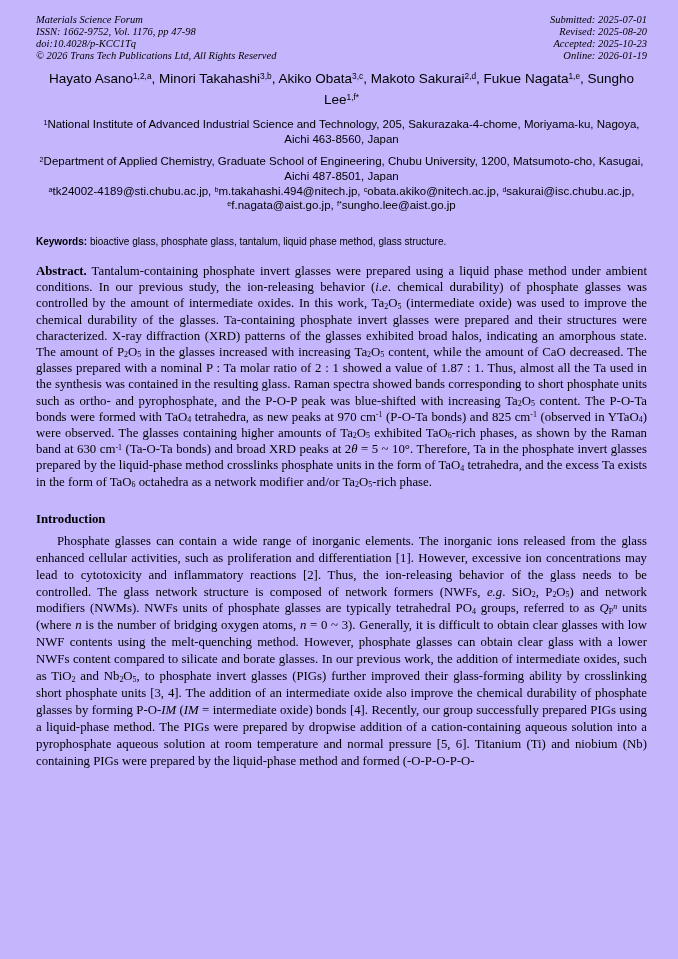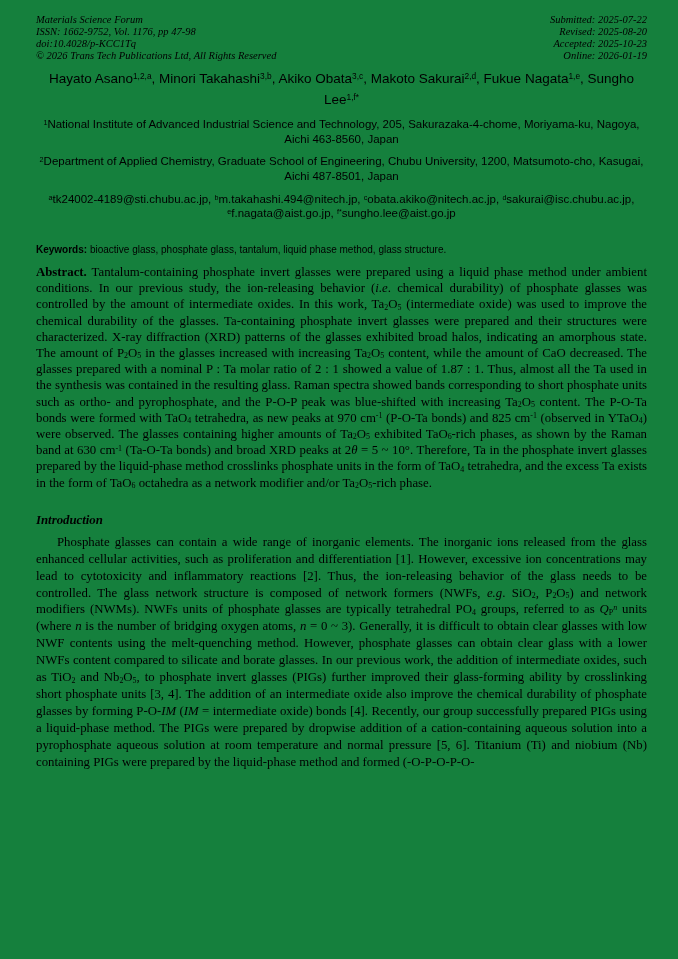--- a/index.html
+++ b/index.html
@@ -1,21 +1,21 @@
 <!DOCTYPE html>
 <html><head>
 <meta charset="utf-8">
 <style>
   html,body{margin:0;padding:0;background:#ffffff;}
   .page{
     position:relative;
     width:678px;height:959px;
     box-sizing:border-box;
     padding:14px 31px 0 36px;
-    background:#15803d;
+    background:#c4b5fd;
     color:#000;
     overflow:hidden;
     font-family:"Liberation Serif","DejaVu Serif",serif;
   }
   
   .pub-header{
     display:flex;justify-content:space-between;align-items:flex-start;
     font-family:"Liberation Serif","DejaVu Serif",serif;
     font-style:italic;font-size:10.5px;line-height:12px;
   }
@@ -30,36 +30,35 @@
   }
   .authors{
     margin-top:6px;
     font-size:13.5px;line-height:21px;text-align:center;
   }
   .affiliation{
     margin-top:7px;
     font-size:11.5px;line-height:15px;text-align:center;
   }
   .emails{
-    margin-top:8px;
     font-size:11.5px;line-height:14px;text-align:center;
   }
   .keywords{
     margin-top:22px;
     font-size:10px;line-height:15px;text-align:left;
   }
   
   p.abstract{
-    margin:7px 0 0 0;
+    margin:14px 0 0 0;
     font-size:12.8px;line-height:16.2px;
     text-align:justify;
   }
   h2.section-heading{
     margin:21px 0 0 0;
-    font-size:12.8px;font-weight:700;line-height:16px;font-style:italic;
+    font-size:12.8px;font-weight:700;line-height:16px;
   }
   p.body-par{
     margin:6px 0 0 0;
     font-size:12.8px;line-height:16.9px;
     text-align:justify;
   }
   p.body-par.indent{text-indent:21px;}
   
   .rt-b{font-weight:700;}
   .rt-i{font-style:italic;}
@@ -73,21 +72,21 @@
 <div class="page">
 
   <header class="pub-header">
     <div class="pub-left">
       <div>Materials Science Forum</div>
       <div>ISSN: 1662-9752, Vol. 1176, pp 47-98</div>
       <div>doi:10.4028/p-KCC1Tq</div>
       <div>© 2026 Trans Tech Publications Ltd, All Rights Reserved</div>
     </div>
     <div class="pub-right">
-      <div>Submitted: 2025-07-22</div>
+      <div>Submitted: 2025-07-01</div>
       <div>Revised: 2025-08-20</div>
       <div>Accepted: 2025-10-23</div>
       <div>Online: 2026-01-19</div>
     </div>
   </header>
 
 
   <div class="authors sans"><span>Hayato Asano</span><span class="rt-sup">1,2,a</span><span>, Minori Takahashi</span><span class="rt-sup">3,b</span><span>, Akiko Obata</span><span class="rt-sup">3,c</span><span>, Makoto Sakurai</span><span class="rt-sup">2,d</span><span>, Fukue Nagata</span><span class="rt-sup">1,e</span><span>, Sungho Lee</span><span class="rt-sup">1,f*</span></div>
 
   <div class="affiliation sans"><span class="rt-sup">1</span><span>National Institute of Advanced Industrial Science and Technology, 205, Sakurazaka-4-chome, Moriyama-ku, Nagoya, Aichi 463-8560, Japan</span></div>

